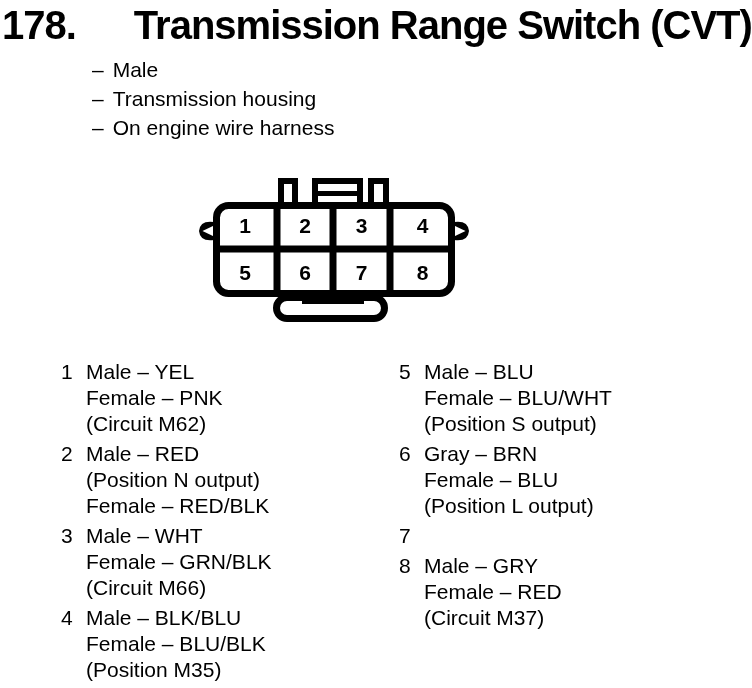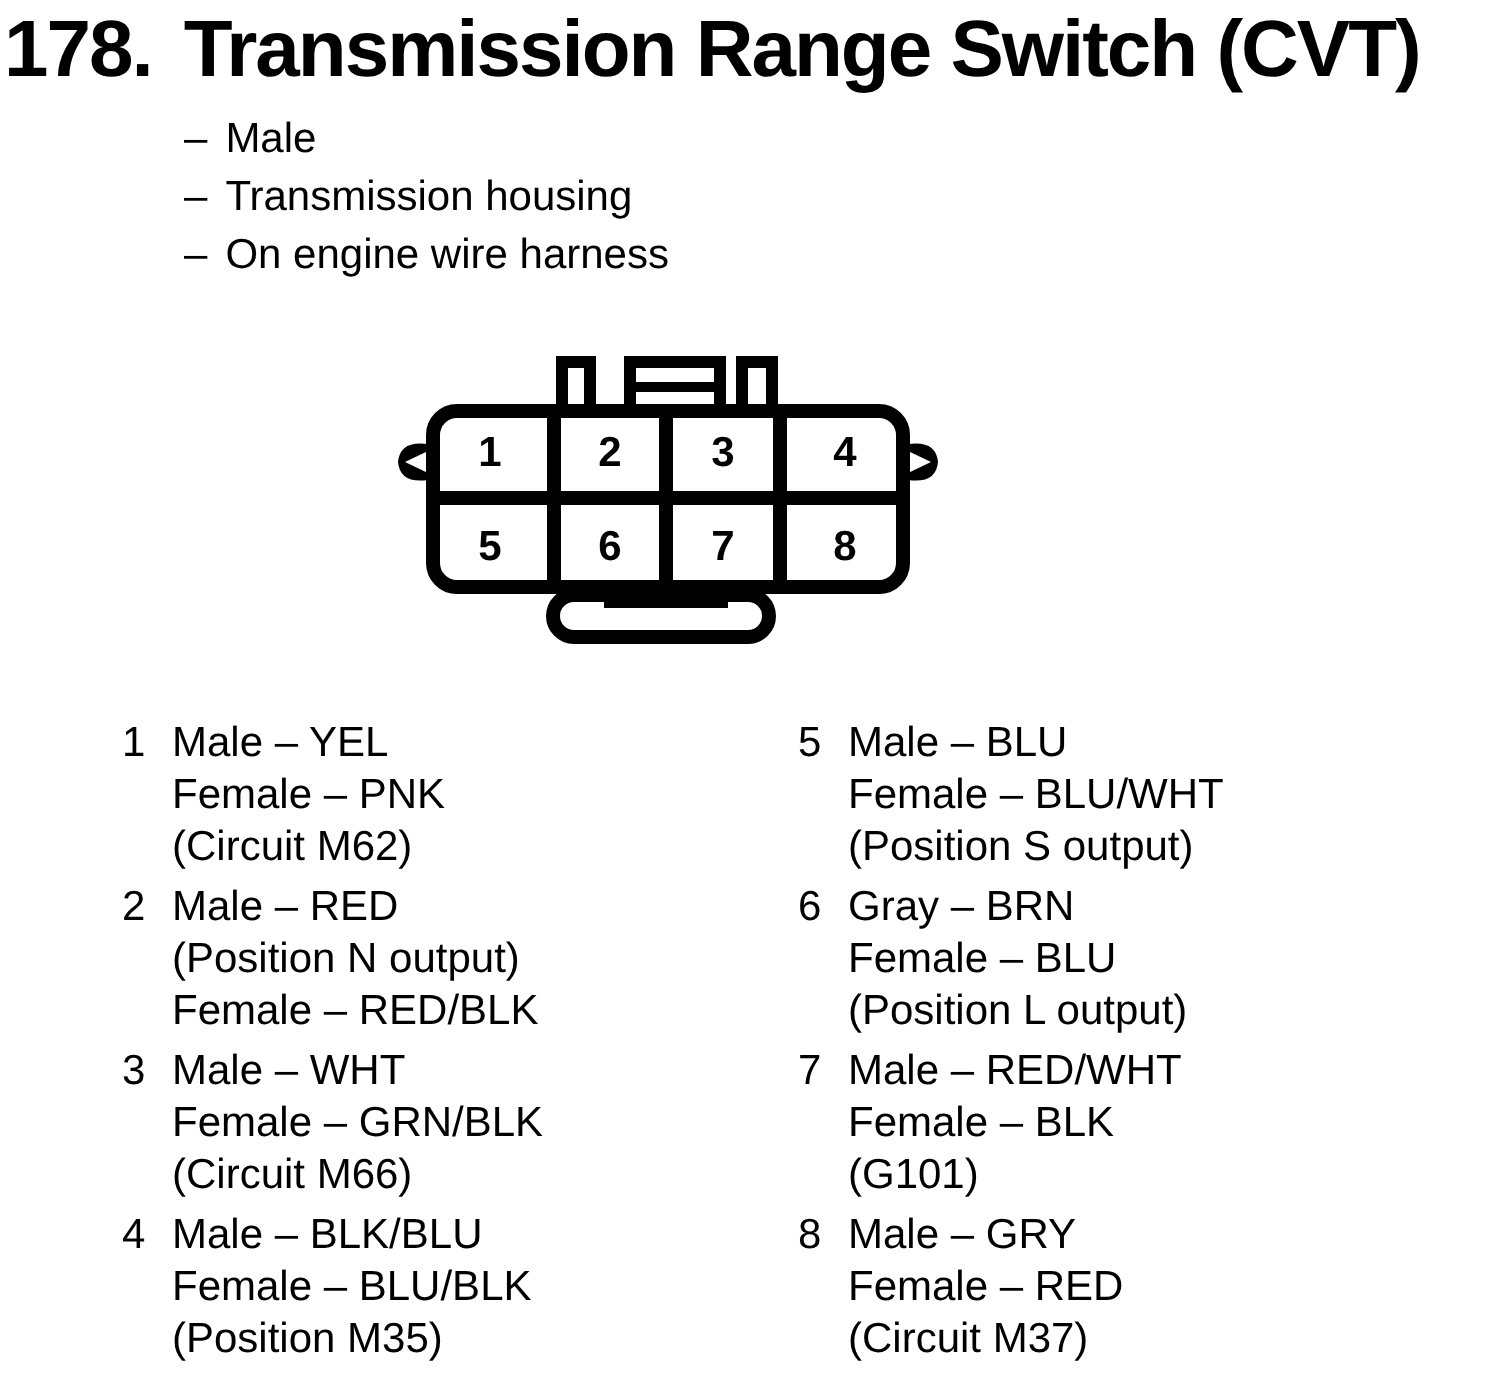--- a/index.html
+++ b/index.html
@@ -10,20 +10,21 @@
     color:#000000;
     -webkit-font-smoothing:antialiased;
   }
 
   
   .header {
     position:absolute; top:3px; left:2px;
     display:flex; align-items:baseline;
     font-weight:bold; font-size:40px; letter-spacing:-1px;
     white-space:nowrap;
+    gap:42px;
   }
   .header .num { margin-right:16px; }
 
   
   .bullets {
     position:absolute; top:55px; left:92px;
     font-size:21px; line-height:29px;
   }
   .bullet { display:flex; white-space:nowrap; }
   .bullet .dash { margin-right:9px; }
@@ -159,25 +160,20 @@
   <div class="pin-item">
     <span class="pin-num">6</span>
     <div class="pin-lines">
       <div>Gray – BRN</div>
       <div>Female – BLU</div>
       <div>(Position L output)</div>
     </div>
   </div>
   <div class="pin-item">
     <span class="pin-num">7</span>
-    <div class="pin-lines">
-      <div>Male – RED/WHT</div>
-      <div>Female – BLK</div>
-      <div>(G101)</div>
-    </div>
   </div>
   <div class="pin-item">
     <span class="pin-num">8</span>
     <div class="pin-lines">
       <div>Male – GRY</div>
       <div>Female – RED</div>
       <div>(Circuit M37)</div>
     </div>
   </div>
 </div>

